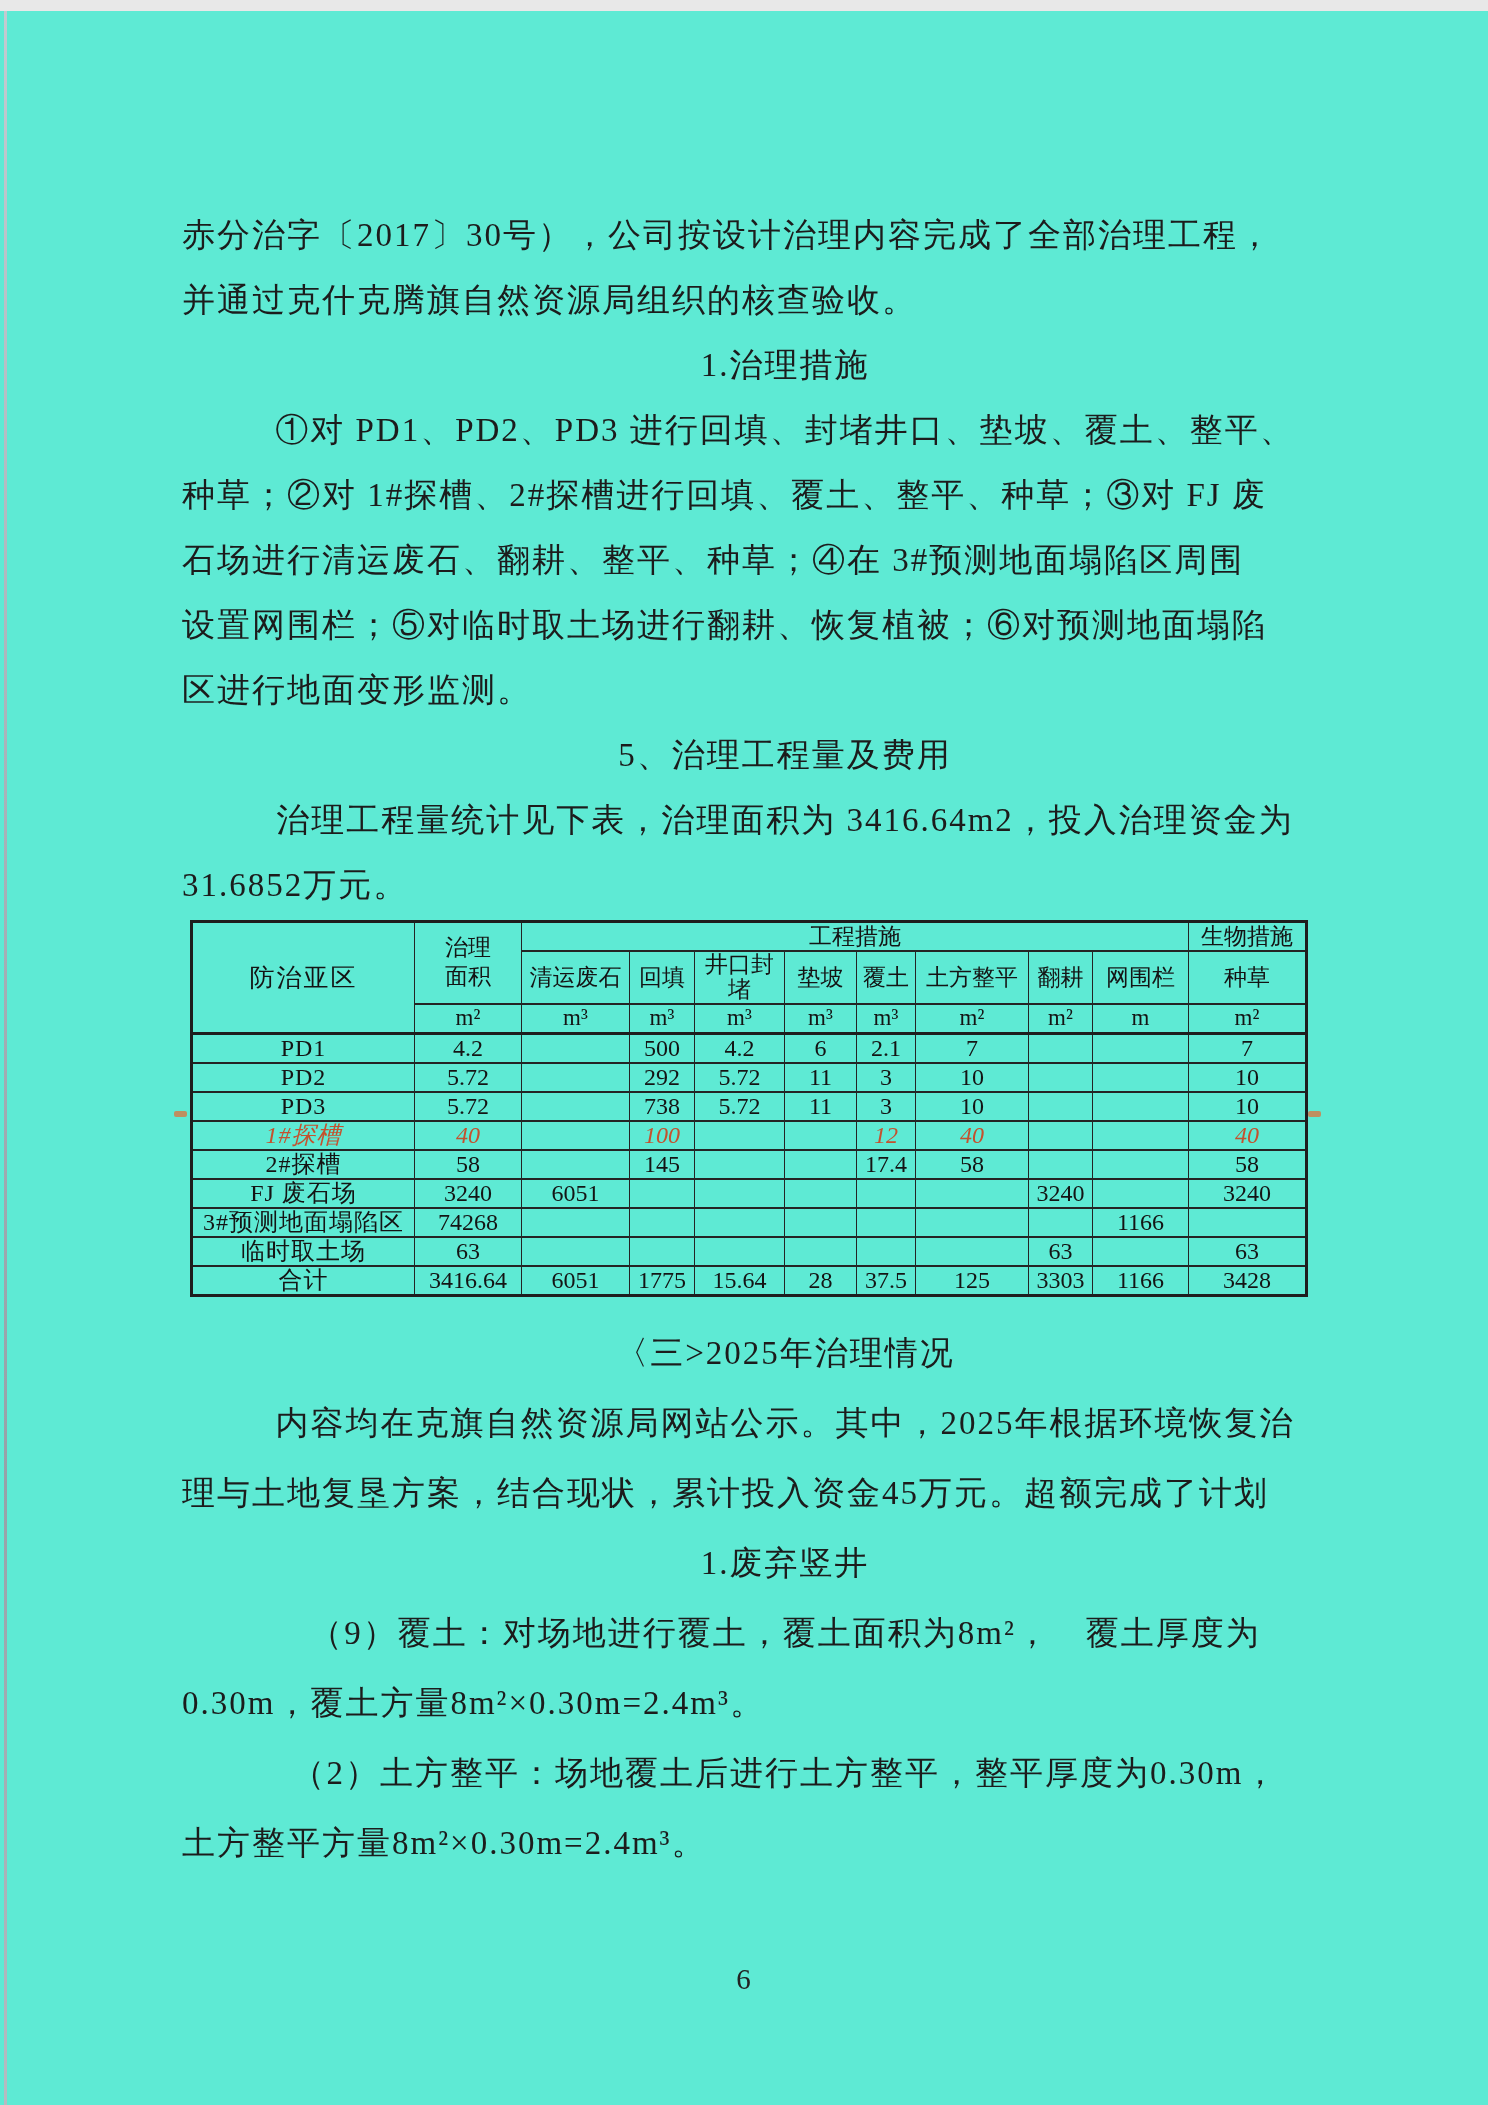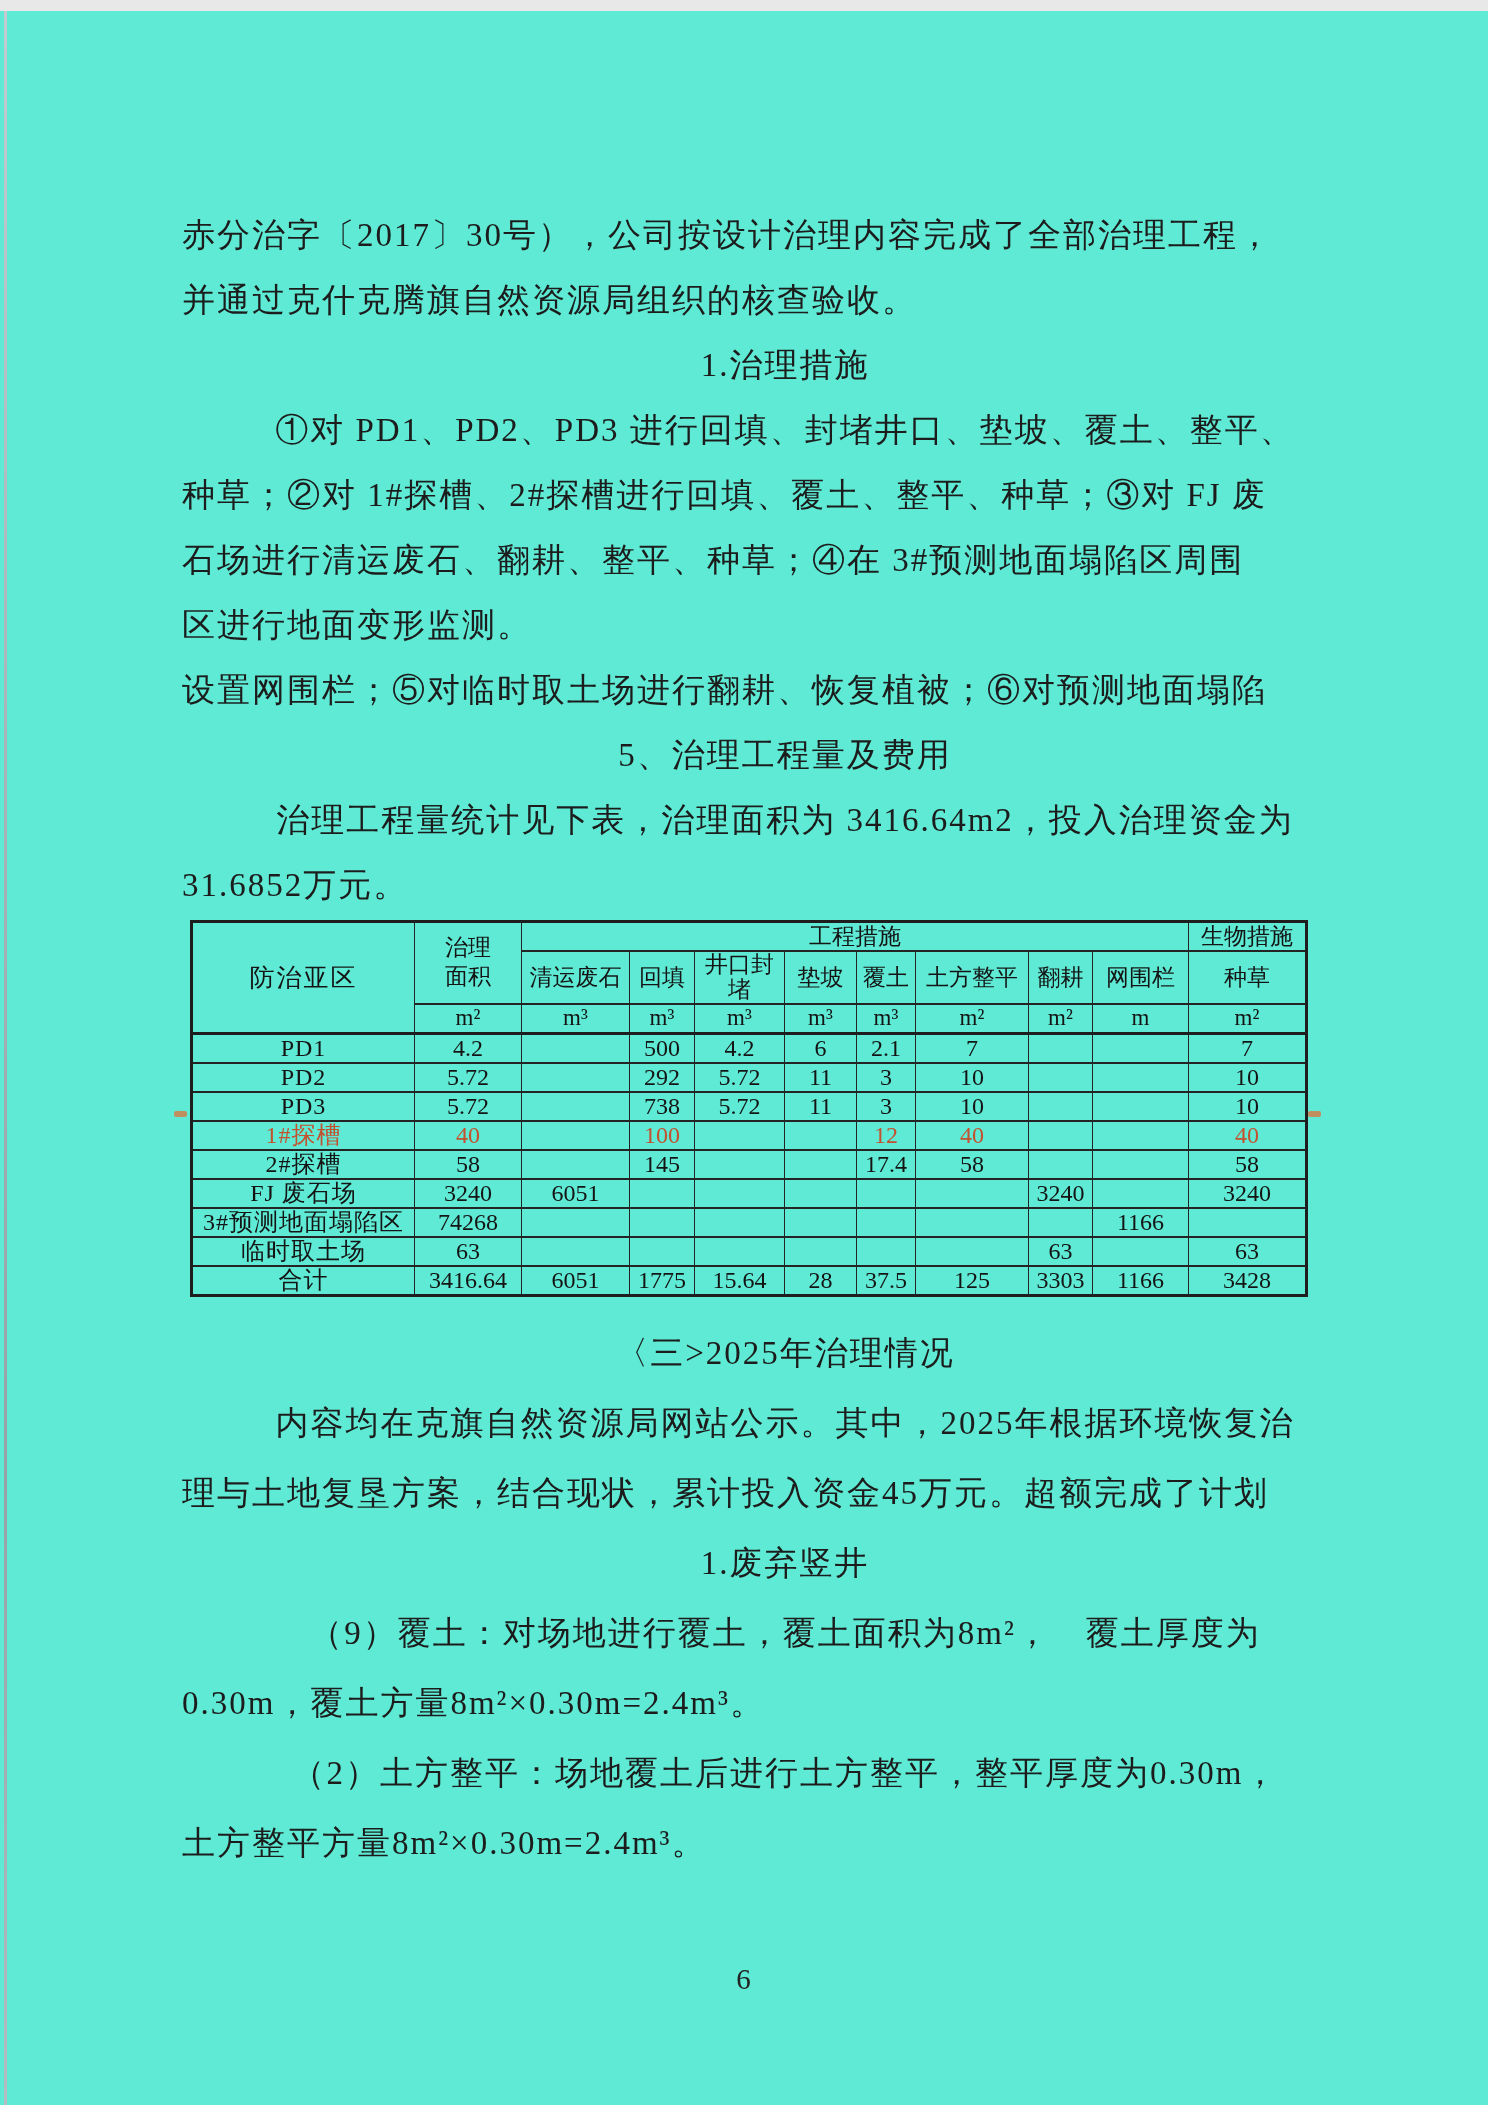--- a/index.html
+++ b/index.html
@@ -55,21 +55,21 @@
     font-size:24px;
     color:#141414;
     height:27px;
     line-height:1.1;
     overflow:hidden;
   }
   table.tq thead th{font-size:23px;}
   table.tq thead{border-bottom:3px solid #1e1e1e;}
   th.corner{font-size:25px !important;letter-spacing:2px;}
   th.area-head span{display:inline-block;width:2.3em;line-height:1.25;}
-  tr.hl td{color:#c4512e;}
+  tr.hl td{color:#c4512e;font-style:italic;}
   td.rowname{letter-spacing:1px;}
   .tick{
     position:absolute;width:13px;height:6px;
     background:rgba(224,112,58,.75);
     border-radius:2px;
   }
   .tick-left{left:-16px;top:191px;}
   .tick-right{right:-16px;top:191px;}
   .page-number{
     position:absolute;top:1952px;left:0;width:100%;
@@ -86,22 +86,22 @@
   <div class="edge-bottom"></div>
 
   <div class="content">
     <div id="lines-top" class="upper">
         <div class="line">赤分治字〔2017〕30号），公司按设计治理内容完成了全部治理工程，</div>
         <div class="line">并通过克什克腾旗自然资源局组织的核查验收。</div>
         <div class="line ind">1.治理措施</div>
         <div class="line ind">①对 PD1、PD2、PD3 进行回填、封堵井口、垫坡、覆土、整平、</div>
         <div class="line">种草；②对 1#探槽、2#探槽进行回填、覆土、整平、种草；③对 FJ 废</div>
         <div class="line">石场进行清运废石、翻耕、整平、种草；④在 3#预测地面塌陷区周围</div>
+        <div class="line">设置网围栏；⑤对临时取土场进行翻耕、恢复植被；⑥对预测地面塌陷</div>
         <div class="line">区进行地面变形监测。</div>
-        <div class="line">设置网围栏；⑤对临时取土场进行翻耕、恢复植被；⑥对预测地面塌陷</div>
         <div class="line ind">5、治理工程量及费用</div>
         <div class="line ind">治理工程量统计见下表，治理面积为 3416.64m2，投入治理资金为</div>
         <div class="line">31.6852万元。</div>
       </div>
 
     <div class="table-wrap">
       <table class="tq" id="treatment-table">
           <colgroup>
             <col style="width: 223px;">
             <col style="width: 107px;">

